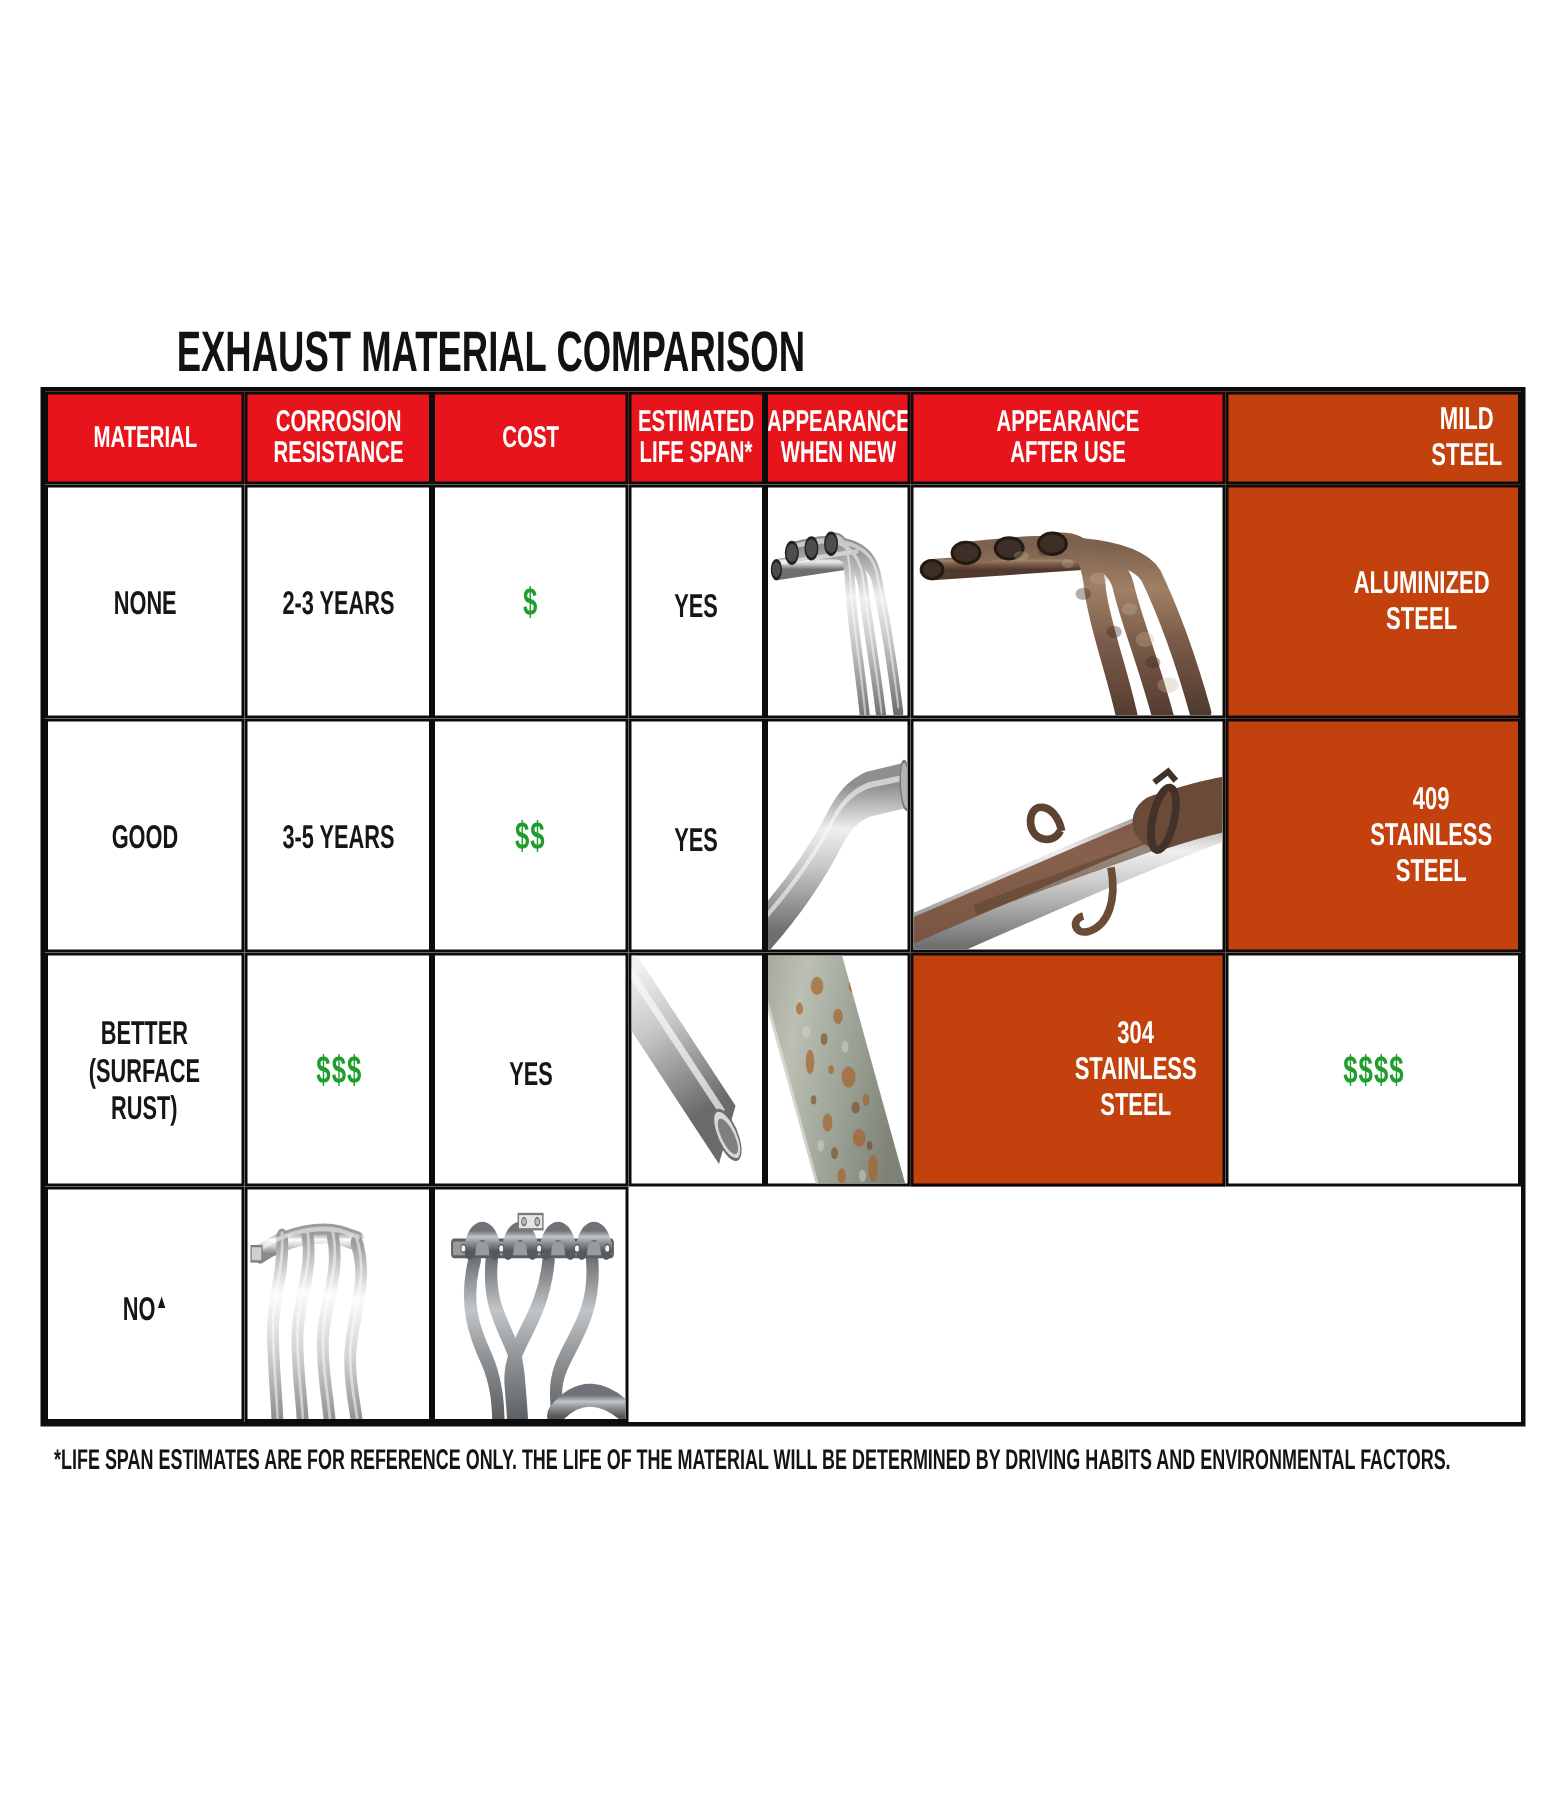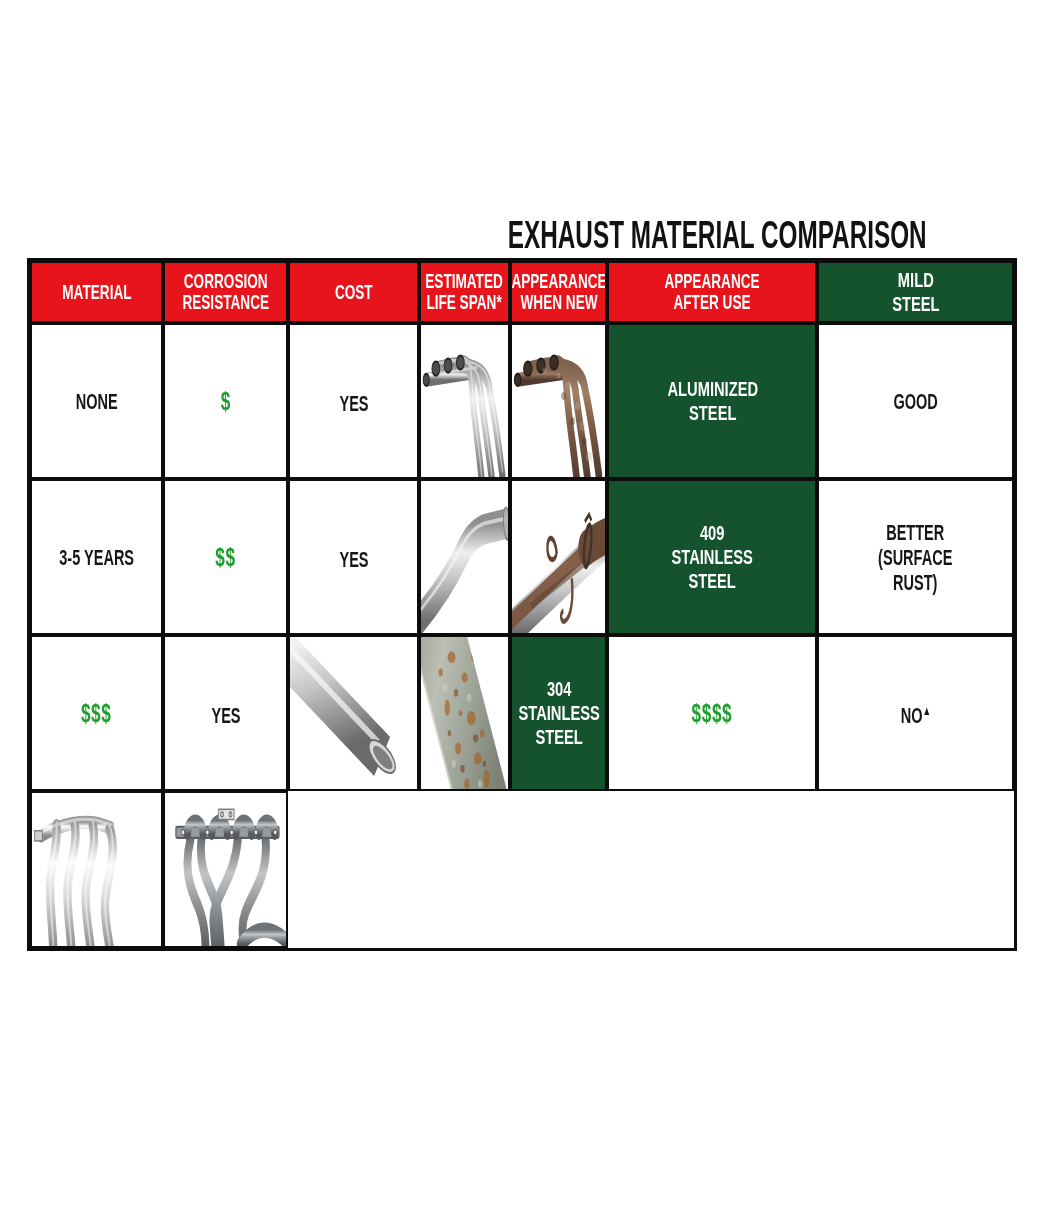--- a/index.html
+++ b/index.html
@@ -1,28 +1,28 @@
 <!DOCTYPE html>
 <html><head>
 <meta charset="utf-8">
 <style>
   html,body{margin:0;padding:0;background:#ffffff;}
   body{width:1044px;height:1213px;position:relative;font-family:"Liberation Sans",sans-serif;overflow:hidden;}
   .cnd{display:inline-block;transform:scaleX(0.66);transform-origin:50% 50%;white-space:pre-line;}
-  .title-wrap{position:absolute;top:216px;left:0;width:1044px;text-align:right;}
+  .title-wrap{position:absolute;top:216px;left:0;width:1044px;text-align:left;}
   .title-wrap .cnd{transform:scaleX(0.64);font-size:38px;font-weight:bold;color:#121212;letter-spacing:0px;line-height:1;}
   .comp-table{position:absolute;left:27px;top:258px;width:990px;box-sizing:border-box;
     border:3px solid #0c0c0c;display:grid;
     grid-template-columns:134fr 126fr 131fr 92fr 98fr 211fr 198fr;
     grid-template-rows:62px 156px 156px 156px 157px;background:#ffffff;}
   .cell{border:2px solid #0c0c0c;display:flex;align-items:center;justify-content:center;
     background:#ffffff;text-align:center;overflow:hidden;}
   .hdr{background:#e8141c;color:#ffffff;}
   .hdr .cnd{transform:scaleX(0.68);font-size:20px;font-weight:bold;line-height:21px;}
-  .mat{background:#14532d;color:#ffffff;}
+  .mat{background:#c2410c;color:#ffffff;justify-content:flex-end;}
   .mat .cnd{transform:scaleX(0.70);font-size:21px;font-weight:bold;line-height:24px;}
   .val .cnd{font-size:22px;font-weight:bold;color:#161616;line-height:25px;}
   .cost .cnd{font-size:26px;font-weight:bold;color:#1f9e2c;letter-spacing:1px;}
   .sup-mark{font-size:13px;vertical-align:8px;}
   .photo{padding:0;}
   .photo svg{display:block;width:100%;height:100%;}
   .footnotes{position:absolute;left:36px;top:960px;width:990px;color:#141414;}
   .footnote{font-size:19px;font-weight:bold;line-height:27px;white-space:nowrap;}
   .footnote .fn-line{display:inline-block;transform:scaleX(0.63);transform-origin:0 50%;}
   .fn-tri{font-size:12px;vertical-align:5px;}
@@ -123,20 +123,23 @@
       <span class="cnd">APPEARANCE
 AFTER USE</span>
     </div>
 
   <div class="cell mat">
       <span class="cnd">MILD
 STEEL</span>
     </div>
   <div class="cell val">
       <span class="cnd">NONE</span>
+    </div>
+  <div class="cell val">
+      <span class="cnd">2-3 YEARS</span>
     </div>
   <div class="cell cost">
       <span class="cnd">$</span>
     </div>
   <div class="cell val">
       <span class="cnd"><span>YES</span><span class="sup-mark"></span></span>
     </div>
   <div class="cell photo">
     <svg viewBox="0 0 200 150" preserveAspectRatio="none">
       <use href="#shpHeaders" stroke="url(#gSteel)" stroke-width="14"></use>
@@ -303,13 +306,16 @@
         <circle cx="182" cy="38.5" r="2.6"></circle>
       </g>
       <rect x="88" y="16" width="26" height="10" fill="#e4e4e4" stroke="#7a7a7a" stroke-width="1.5"></rect>
       <circle cx="94" cy="21" r="2.5" fill="#bbbbbb" stroke="#666666"></circle>
       <circle cx="108" cy="21" r="2.5" fill="#bbbbbb" stroke="#666666"></circle>
     </svg>
   </div>
 </div>
 
 <div class="footnotes">
+  <div class="footnote">
+    <span class="fn-line"><span>*</span><span>LIFE SPAN ESTIMATES ARE FOR REFERENCE ONLY. THE LIFE OF THE MATERIAL WILL BE DETERMINED BY DRIVING HABITS AND ENVIRONMENTAL FACTORS.</span></span>
+  </div>
 </div>
 
 </body></html>

